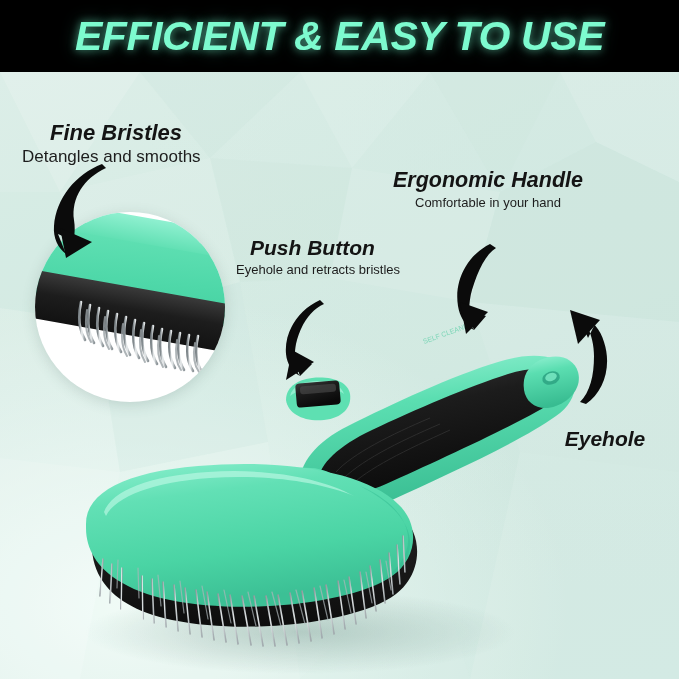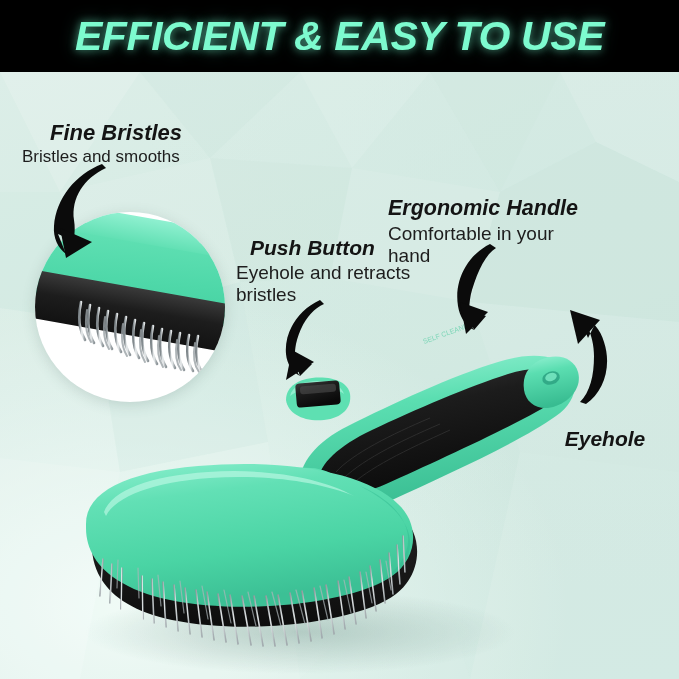--- a/index.html
+++ b/index.html
@@ -42,33 +42,33 @@
   
   .label-block{position:absolute;color:#1b1b1b;margin-top:13px;}
   .label-title{
     font-style:italic;font-weight:bold;
     font-size:21px;line-height:1.05;
     color:#141414;
     white-space:nowrap;
   }
   .label-sub{
     font-weight:normal;
-    font-size:19px;line-height:1.18;
+    font-size:13px;line-height:1.18;
     color:#1d1d1d;
     margin-top:3px;
   }
 
   #label-fine-bristles{left:22px;top:108px;text-align:left;}
   #label-fine-bristles .label-title{font-size:22px;padding-left:28px;}
   #label-fine-bristles .label-sub{font-size:17px;}
 
   #label-push-button{left:236px;top:224px;text-align:left;width:178px;}
   #label-push-button .label-title{padding-left:14px;}
 
-  #label-ergonomic{left:388px;top:184px;width:200px;}
+  #label-ergonomic{left:388px;top:156px;text-align:center;width:200px;}
   #label-ergonomic .label-title{font-size:21.5px;}
 
   #label-eyehole{left:530px;top:415px;text-align:center;width:150px;}
 
   
   #magnifier{
     position:absolute;left:35px;top:212px;width:190px;height:190px;
     border-radius:50%;
     background:#ffffff;
     overflow:hidden;
@@ -359,21 +359,21 @@
         <path d="M106 118 C104 130 105 142 110 150"></path>
         <path d="M124 124 C122 136 123 147 128 155"></path>
         <path d="M142 128 C140 140 141 151 146 158"></path>
         <path d="M160 131 C158 142 159 153 164 160"></path>
       </g>
     </svg>
   </div>
 
   <div class="label-block" id="label-fine-bristles">
     <div class="label-title">Fine Bristles</div>
-    <div class="label-sub">Bristles and smooths</div>
+    <div class="label-sub">Detangles and smooths</div>
   </div>
 
   <div class="label-block" id="label-push-button">
     <div class="label-title">Push Button</div>
     <div class="label-sub">Eyehole and retracts bristles</div>
   </div>
 
   <div class="label-block" id="label-ergonomic">
     <div class="label-title">Ergonomic Handle</div>
     <div class="label-sub">Comfortable in your hand</div>

